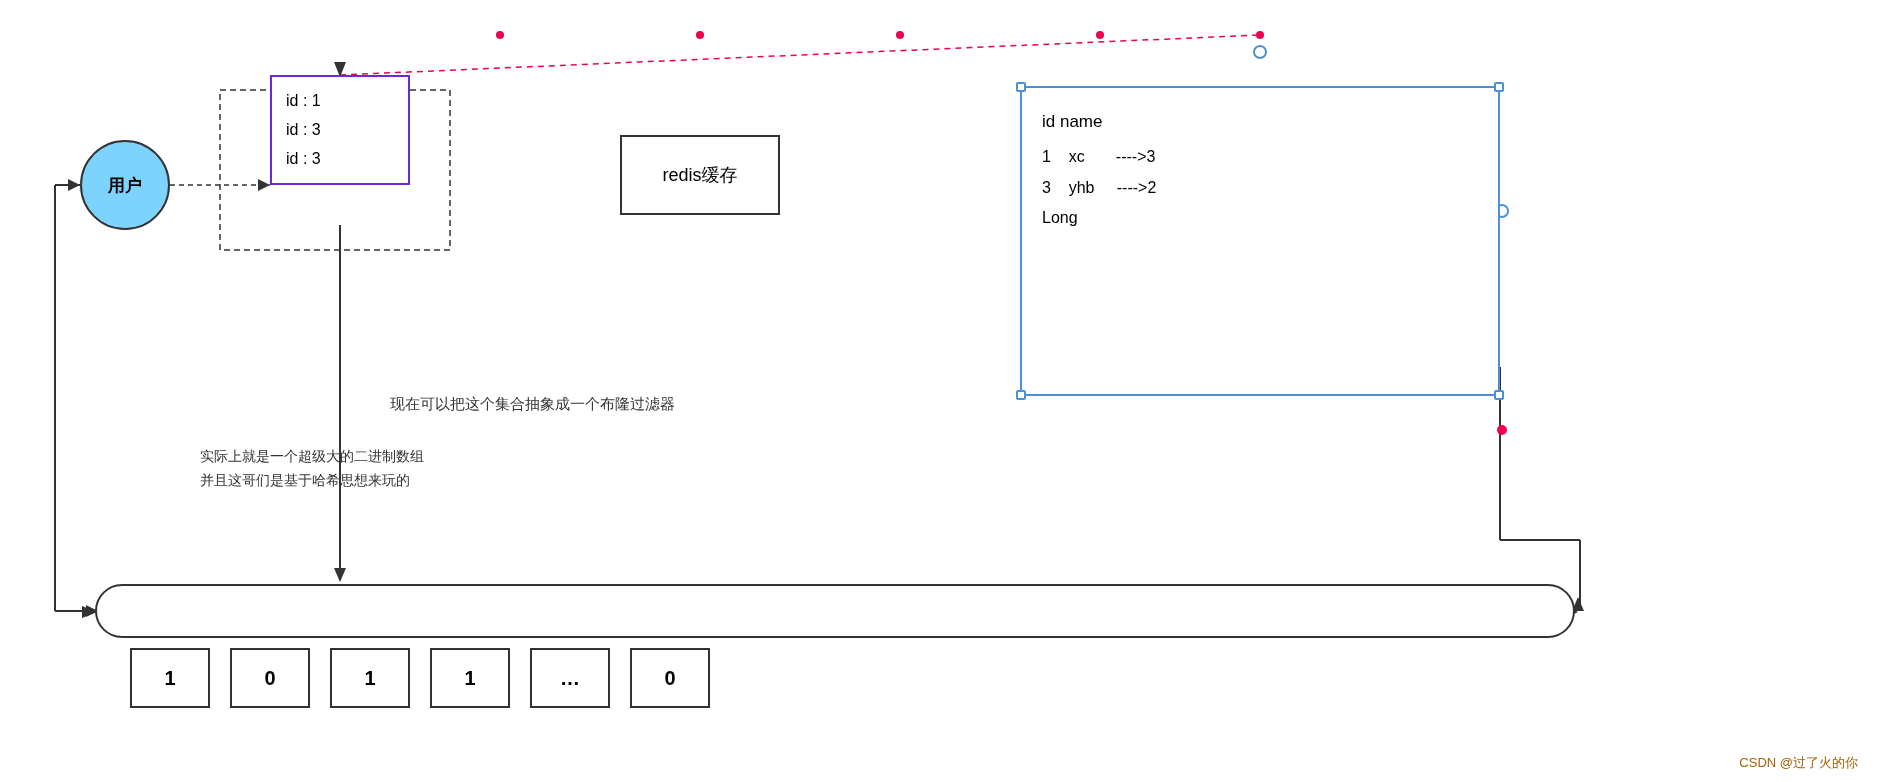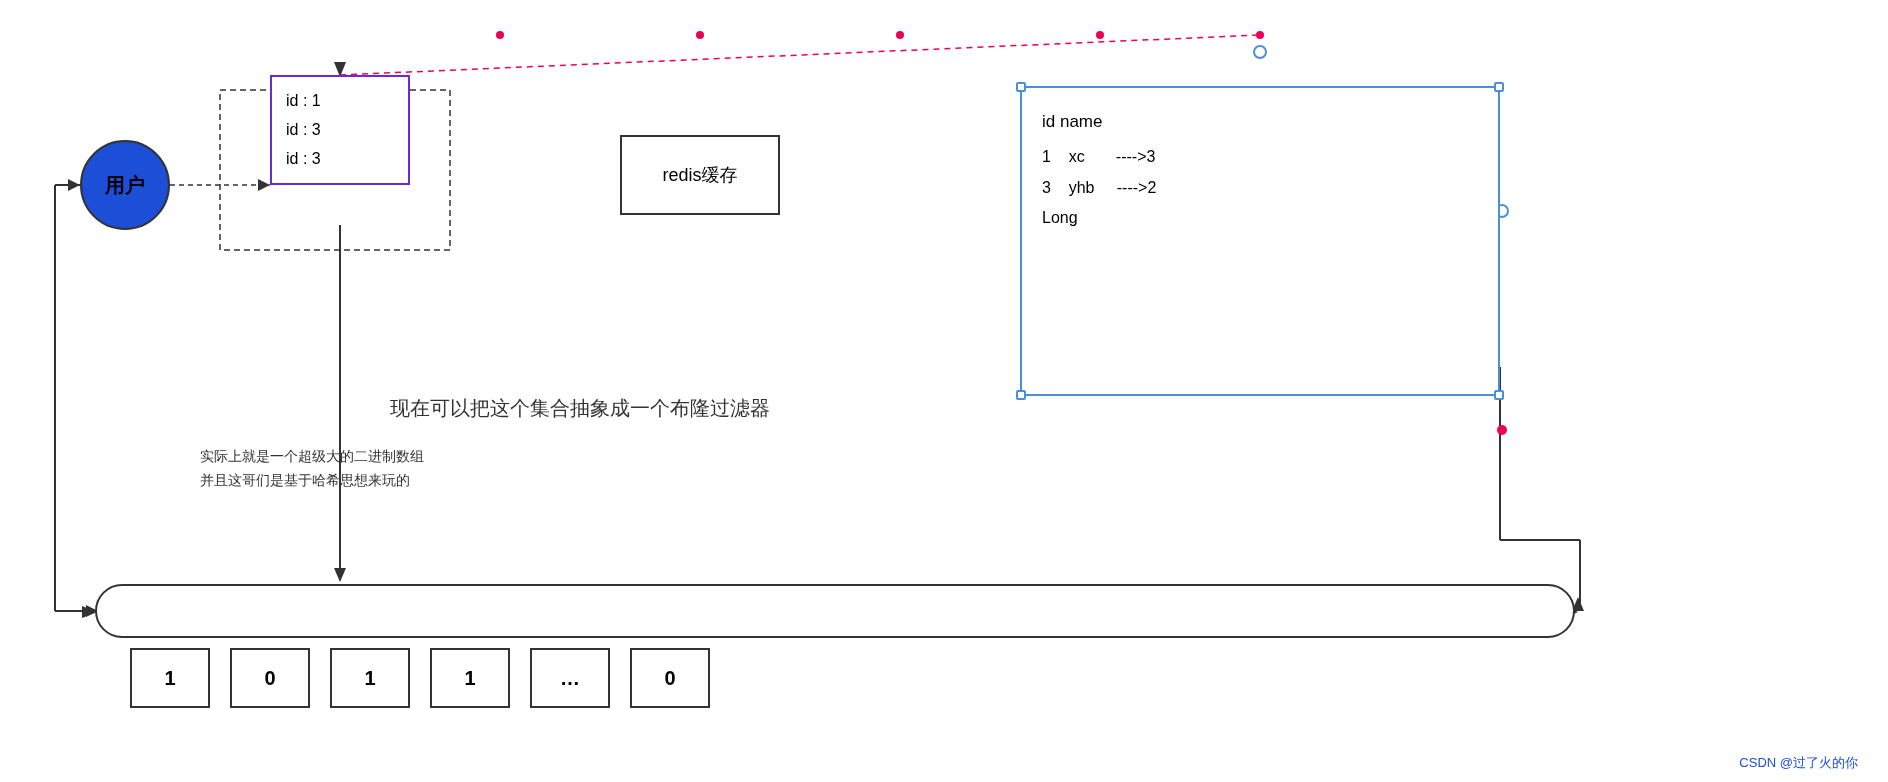--- a/index.html
+++ b/index.html
@@ -22,23 +22,23 @@
       position: absolute;
       left: 80px;
       top: 140px;
       width: 90px;
       height: 90px;
       border-radius: 50%;
       border: 2px solid #333;
       display: flex;
       align-items: center;
       justify-content: center;
-      font-size: 20px;
+      font-size: 17px;
       font-weight: bold;
-      background: #1d4ed8;
+      background: #7dd3fc;
       z-index: 10;
     }
     
     .id-table {
       position: absolute;
       left: 270px;
       top: 75px;
       width: 140px;
       border: 2px solid #6d28d9;
       background: #fff;
@@ -118,40 +118,40 @@
       font-size: 20px;
       font-weight: bold;
       background: #fff;
       margin-right: 20px;
     }
     
     .label-filter {
       position: absolute;
       left: 390px;
       top: 395px;
-      font-size: 20px;
+      font-size: 15px;
       color: #333;
       z-index: 10;
     }
     .label-binary {
       position: absolute;
       left: 200px;
       top: 445px;
       font-size: 14px;
       color: #333;
       line-height: 1.7;
       z-index: 10;
     }
     
     .watermark {
       position: absolute;
       right: 30px;
       bottom: 10px;
       font-size: 13px;
-      color: #1d4ed8;
+      color: #a16207;
       z-index: 10;
     }
     
     .svg-overlay {
       position: absolute;
       top: 0; left: 0;
       width: 1888px;
       height: 782px;
       z-index: 3;
       pointer-events: none;

